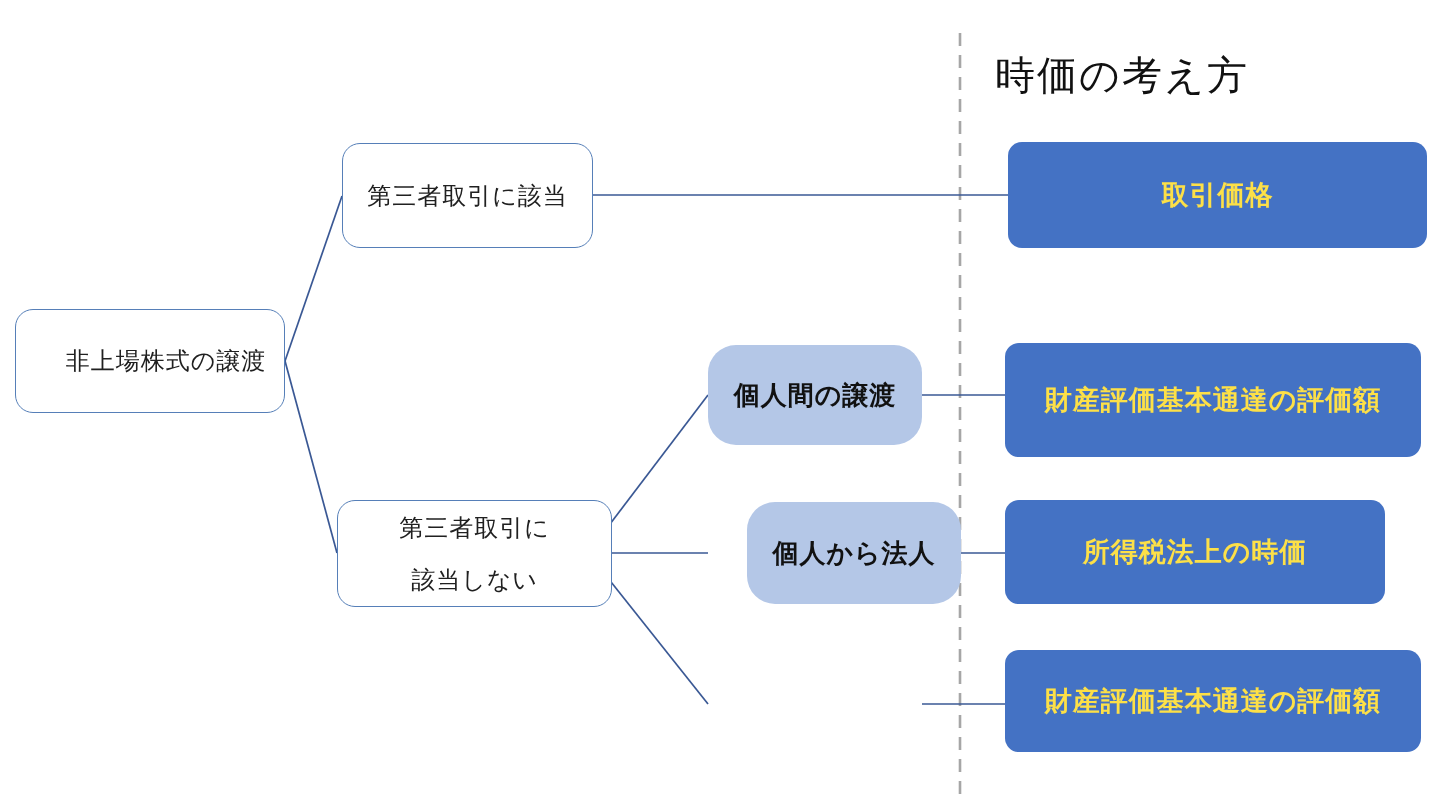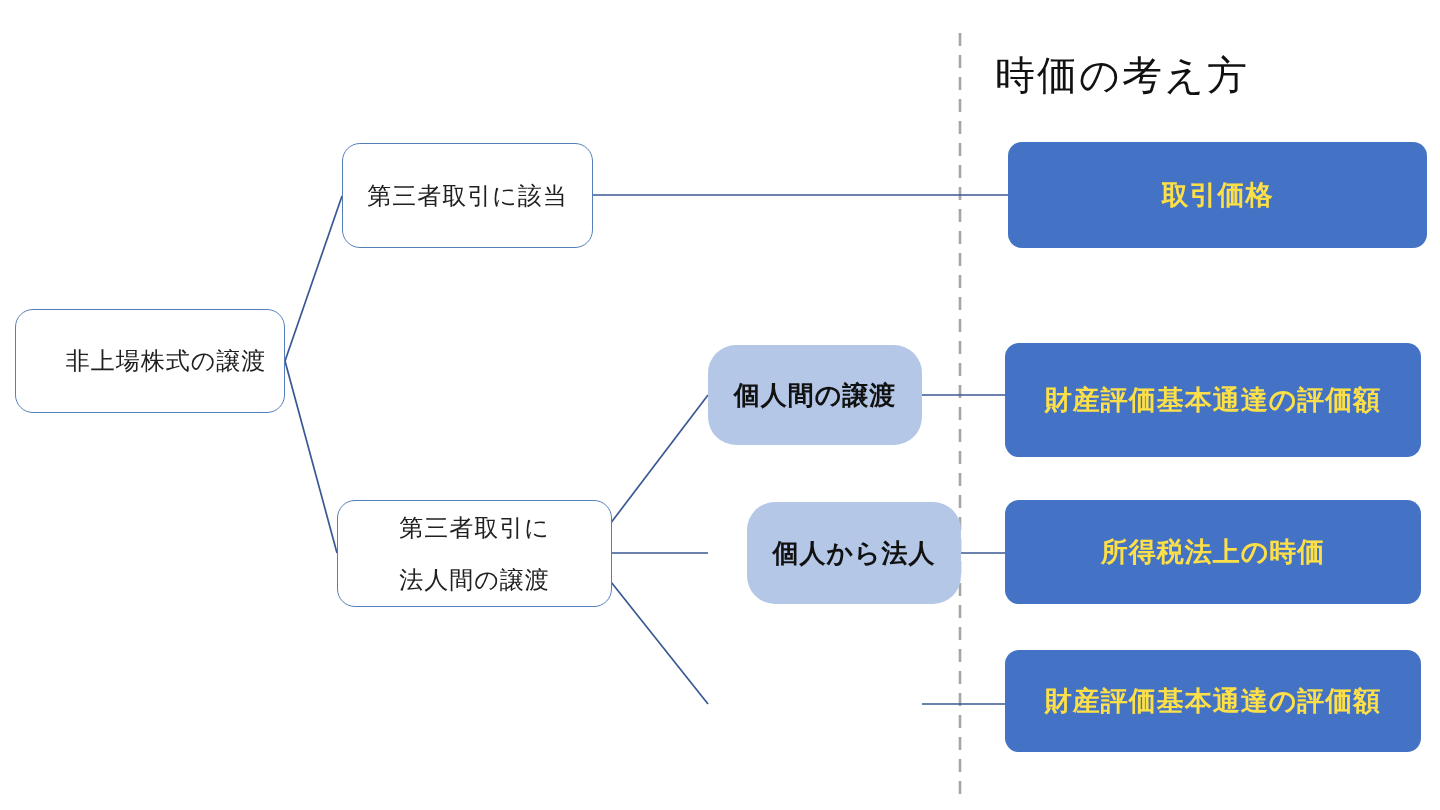--- a/index.html
+++ b/index.html
@@ -60,21 +60,21 @@
 
   
   #node-root        {left:15px;  top:309px; width:270px; height:104px;padding-left:32px;}
   #node-cond-match  {left:342px; top:143px; width:251px; height:105px;}
   #node-cond-nomatch{left:337px; top:500px; width:275px; height:107px;}
   #node-case-ind    {left:708px; top:345px; width:214px; height:100px;}
   #node-case-indcorp{left:708px; top:502px; width:214px; height:102px;margin-left:39px;}
   #node-case-corp   {left:708px; top:653px; width:214px; height:102px;}
   #node-res-price   {left:1008px;top:142px; width:419px; height:106px;}
   #node-res-prop    {left:1005px;top:343px; width:416px; height:114px;}
-  #node-res-income  {left:1005px;top:500px; width:416px; height:104px;text-align:right;}
+  #node-res-income  {left:1005px;top:500px; width:380px; height:104px;text-align:right;}
   #node-res-corp    {left:1005px;top:650px; width:416px; height:102px;}
 </style>
 </head>
 <body>
 
 <div class="canvas">
 
   <svg class="wires" viewBox="0 0 1440 810" xmlns="http://www.w3.org/2000/svg">
     <line class="dash" x1="960" y1="33" x2="960" y2="795"></line>
     <line class="conn" x1="285" y1="361" x2="342" y2="196"></line>
@@ -94,21 +94,21 @@
     <span>非上場株式の譲渡</span>
   </div>
 
   <div class="node white" id="node-cond-match">
     <span>第三者取引に該当</span>
   </div>
 
   <div class="node white" id="node-cond-nomatch">
     <span class="lines">
       <span style="display:block">第三者取引に</span>
-      <span style="display:block">法人間の譲渡</span>
+      <span style="display:block">該当しない</span>
     </span>
   </div>
 
   <div class="node light" id="node-case-ind">
     <span>個人間の譲渡</span>
   </div>
 
   <div class="node light" id="node-case-indcorp">
     <span>個人から法人</span>
   </div>

